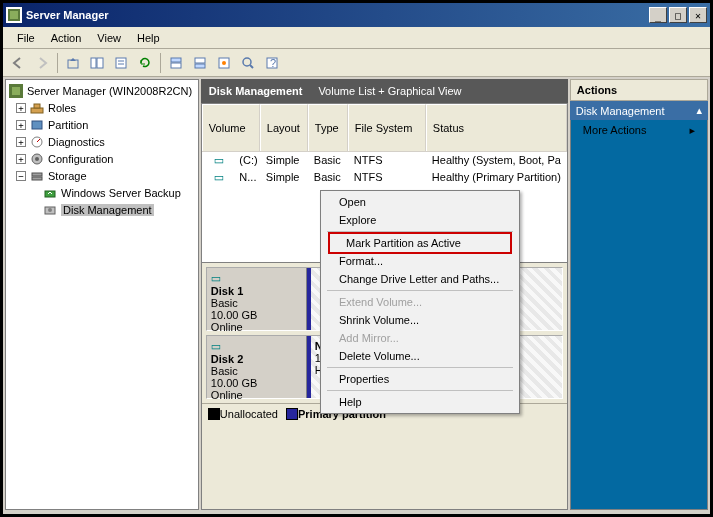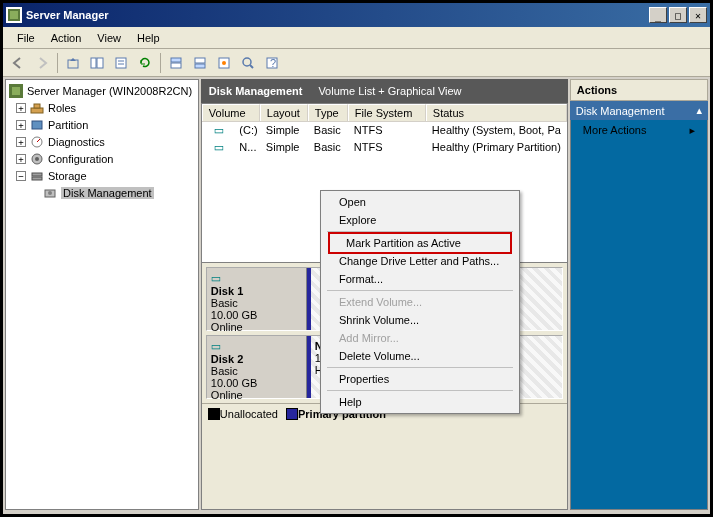--- a/index.html
+++ b/index.html
@@ -18,21 +18,21 @@
 .tree-pane { width: 210px; background: #fff; border: 1px solid #808080; margin: 2px; overflow: auto; padding: 2px; }
 .tree-node { display: flex; align-items: center; height: 17px; white-space: nowrap; }
 .tree-toggle { width: 10px; text-align: center; font-family: monospace; border: 1px solid #808080; font-size: 9px; line-height: 8px; margin-right: 3px; cursor: default; }
 .tree-icon { width: 16px; height: 14px; margin-right: 3px; display: inline-flex; align-items: center; justify-content: center; }
 .tree-label.selected { background: #c0c0c0; padding: 0 2px; }
 .center-pane { flex: 1; display: flex; flex-direction: column; margin: 2px 0; }
 .center-header { background: #585858; color: #fff; height: 24px; display: flex; align-items: center; padding: 0 8px; }
 .center-header b { margin-right: 16px; }
 .vol-table { background: #fff; border: 1px solid #808080; height: 160px; overflow: hidden; }
 .vol-head { display: flex; background: #ece9d8; border-bottom: 1px solid #d4d0c8; }
-.vol-head span { padding: 2px 6px; border-right: 1px solid #d4d0c8; border-top: 1px solid #fff; border-left: 1px solid #fff; }
+.vol-head span { padding: 17px 6px; border-right: 1px solid #d4d0c8; border-top: 1px solid #fff; border-left: 1px solid #fff; }
 .vol-row { display: flex; padding: 1px 0; }
 .vol-row span { padding: 1px 6px; white-space: nowrap; overflow: hidden; }
 .c-vol { width: 58px; } .c-lay { width: 48px; } .c-typ { width: 40px; } .c-fs { width: 78px; } .c-st { flex: 1; }
 .disk-area { flex: 1; background: #ece9d8; border: 1px solid #808080; border-top: none; overflow: hidden; position: relative; }
 .disk-row { display: flex; border-bottom: 1px solid #808080; height: 64px; margin: 4px; background: #d4d0c8; border: 1px inset #fff; }
 .disk-info { width: 100px; padding: 4px; border-right: 1px solid #808080; background: #d4d0c8; }
 .disk-info b { display: block; }
 .disk-part { flex: 1; padding: 4px; background: repeating-linear-gradient(45deg, #e8e8e8, #e8e8e8 4px, #f8f8f8 4px, #f8f8f8 8px); border-left: 4px solid #26269c; position: relative; }
 .disk-icon { color: #008080; }
 .legend { height: 20px; display: flex; align-items: center; padding: 0 6px; gap: 0; background: #ece9d8; border-top: 1px solid #aca899; }
@@ -200,20 +200,29 @@
           <svg width="14" height="12">
             <rect x="2" y="3" width="10" height="3" fill="#a0a0a0" stroke="#505050"></rect>
             <rect x="2" y="7" width="10" height="3" fill="#a0a0a0" stroke="#505050"></rect>
           </svg>
         </span>
       <span>Storage</span>
     </div>
     <div class="tree-node" style="padding-left:34px">
       <span class="tree-icon">
           <svg width="14" height="12">
+            <rect x="2" y="4" width="10" height="6" fill="#40a040" stroke="#206020"></rect>
+            <path d="M5 7 L7 5 L9 7" fill="none" stroke="#fff"></path>
+          </svg>
+        </span>
+      <span>Windows Server Backup</span>
+    </div>
+    <div class="tree-node" style="padding-left:34px">
+      <span class="tree-icon">
+          <svg width="14" height="12">
             <rect x="2" y="3" width="10" height="7" fill="#c0c0c0" stroke="#606060"></rect>
             <circle cx="7" cy="6" r="2" fill="#808080"></circle>
           </svg>
         </span>
       <span class="tree-label selected">Disk Management</span>
     </div>
   </div>
 
   <div class="center-pane">
     <div class="center-header">
@@ -293,22 +302,22 @@
   </div>
 </div>
 
 <div class="context-menu">
   <div class="ctx-item">Open</div>
   <div class="ctx-item">Explore</div>
   <div class="ctx-sep"></div>
   <div class="ctx-highlight">
     <div class="ctx-item">Mark Partition as Active</div>
   </div>
+  <div class="ctx-item">Format...</div>
   <div class="ctx-item">Change Drive Letter and Paths...</div>
-  <div class="ctx-item">Format...</div>
   <div class="ctx-sep"></div>
   <div class="ctx-item disabled">Extend Volume...</div>
   <div class="ctx-item">Shrink Volume...</div>
   <div class="ctx-item disabled">Add Mirror...</div>
   <div class="ctx-item">Delete Volume...</div>
   <div class="ctx-sep"></div>
   <div class="ctx-item">Properties</div>
   <div class="ctx-sep"></div>
   <div class="ctx-item">Help</div>
 </div>

